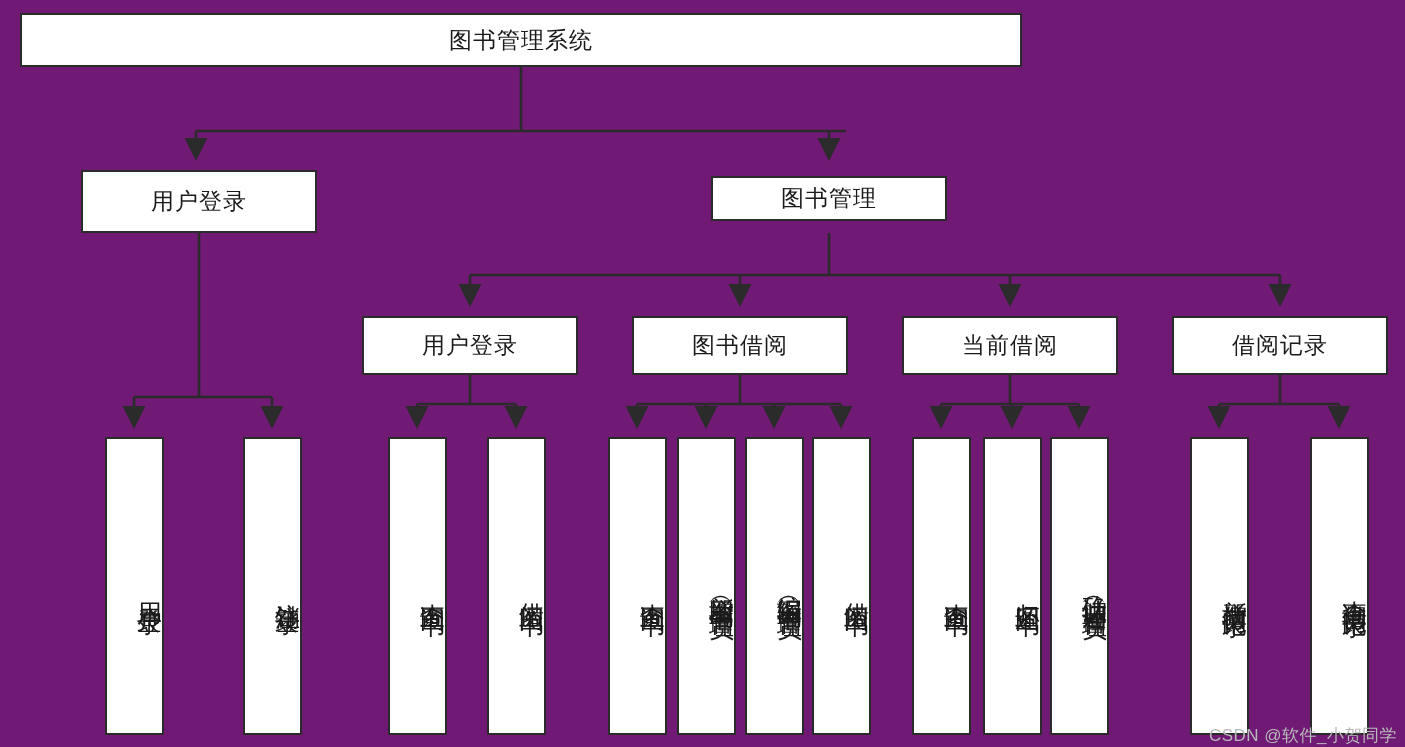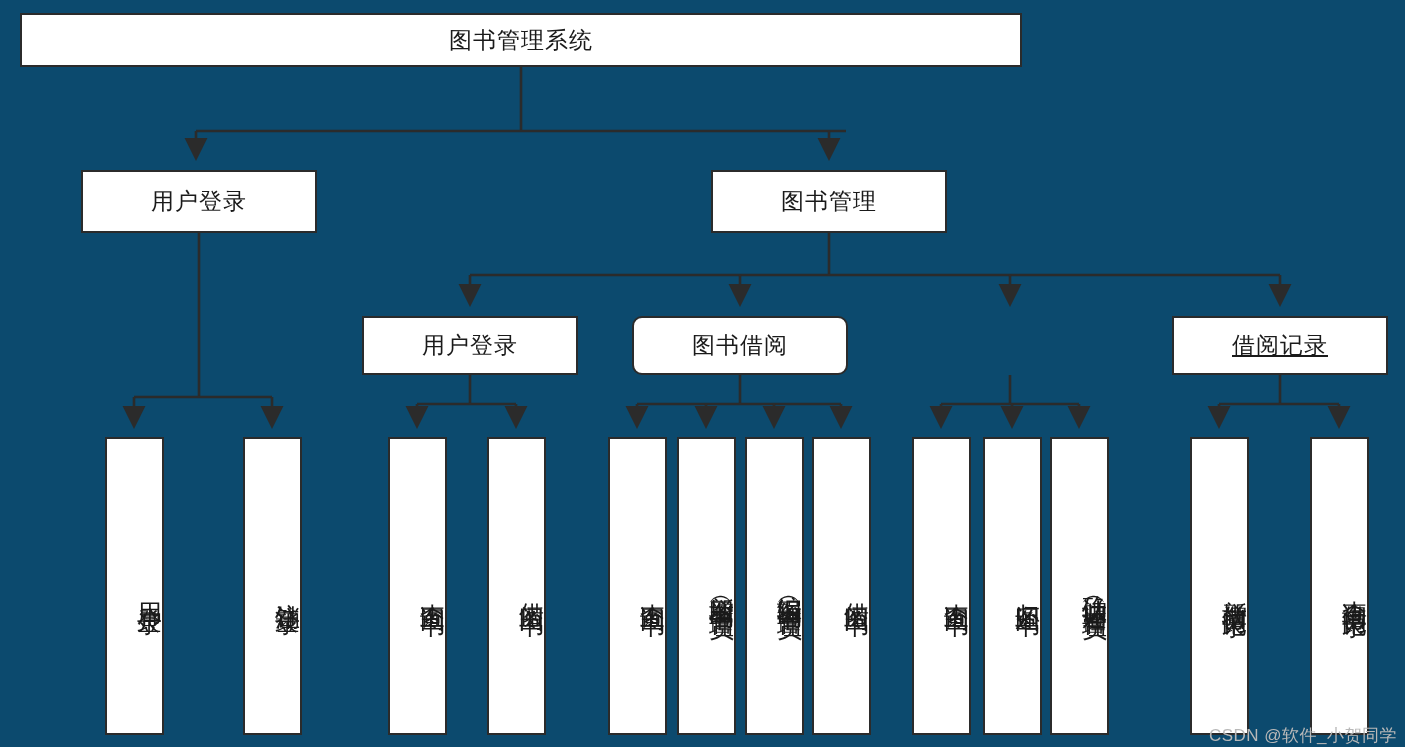--- a/index.html
+++ b/index.html
@@ -7,21 +7,21 @@
     padding: 0;
     background: #ffffff;
   }
   body {
     font-family: "Liberation Sans", "DejaVu Sans", sans-serif;
   }
   #canvas {
     position: relative;
     width: 1405px;
     height: 747px;
-    background: #0c4a6e;
+    background: #701a75;
     overflow: hidden;
   }
   svg.connectors {
     position: absolute;
     left: 0;
     top: 0;
     width: 1405px;
     height: 747px;
     pointer-events: none;
   }
@@ -122,31 +122,34 @@
     </g>
   </svg>
 
   <div class="node horiz" style="left:20px; top:13px; width:1002px; height:54px;">
     <span class="hlabel">图书管理系统</span>
   </div>
 
   <div class="node horiz" style="left:81px; top:170px; width:236px; height:63px;">
     <span class="hlabel">用户登录</span>
   </div>
-  <div class="node horiz" style="left:711px; top:170px; width:236px; height:63px;">
+  <div class="node horiz" style="left:711px; top:176px; width:236px; height:45px;">
     <span class="hlabel">图书管理</span>
   </div>
 
   <div class="node horiz" style="left:362px; top:316px; width:216px; height:59px;">
     <span class="hlabel">用户登录</span>
   </div>
-  <div class="node horiz" style="left:632px; top:316px; width:216px; height:59px;border-radius:10px;">
+  <div class="node horiz" style="left:632px; top:316px; width:216px; height:59px;">
     <span class="hlabel">图书借阅</span>
   </div>
-  <div class="node horiz" style="left:1172px; top:316px; width:216px; height:59px;text-decoration:underline;">
+  <div class="node horiz" style="left:902px; top:316px; width:216px; height:59px;">
+    <span class="hlabel">当前借阅</span>
+  </div>
+  <div class="node horiz" style="left:1172px; top:316px; width:216px; height:59px;">
     <span class="hlabel">借阅记录</span>
   </div>
 
   <div class="node vert" style="left:105px; top:437px; width:59px; height:298px;">
     <span class="vlabel">用户登录</span>
   </div>
   <div class="node vert" style="left:243px; top:437px; width:59px; height:298px;">
     <span class="vlabel">注销登录</span>
   </div>
   <div class="node vert" style="left:388px; top:437px; width:59px; height:298px;">

